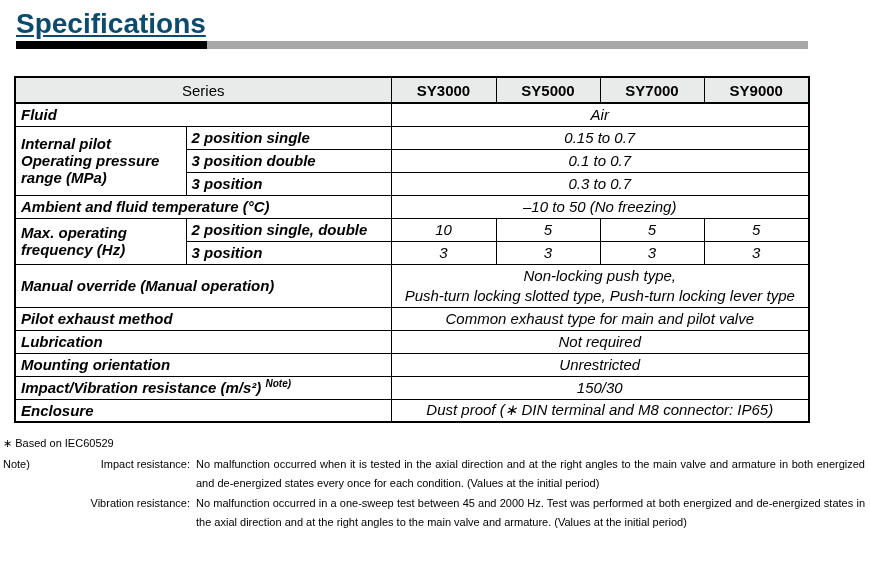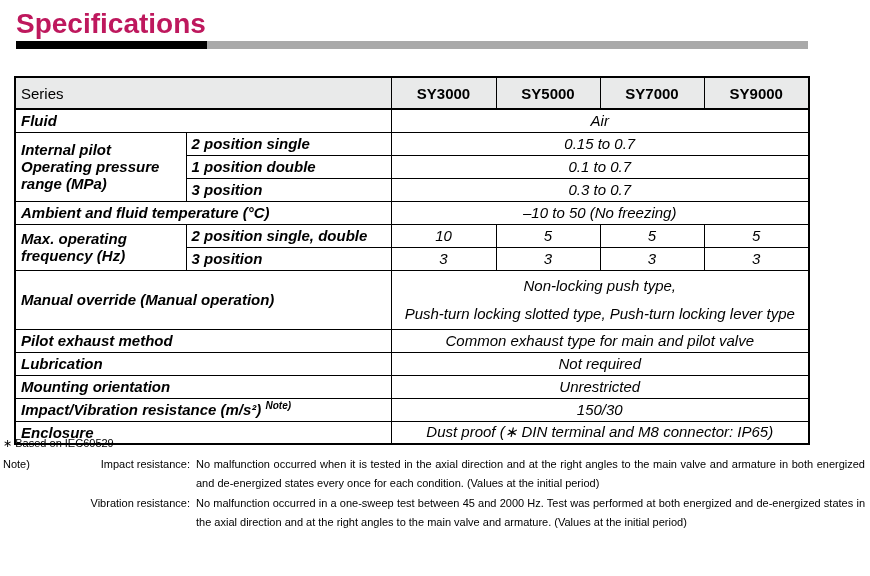--- a/index.html
+++ b/index.html
@@ -14,21 +14,22 @@
     overflow: hidden;
   }
   
   .title {
     position: absolute;
     left: 16px;
     top: 8px;
     font-size: 28px;
     font-weight: bold;
     letter-spacing: 0;
-    color: #be185d;
+    color: #0c4a6e;
+    text-decoration: underline;
   }
   .rule {
     position: absolute;
     left: 16px;
     top: 41px;
     width: 792px;
     height: 8px;
     background: #a9a9a9;
   }
   .rule-black {
@@ -50,21 +51,22 @@
     border: 1px solid #000;
     font-size: 15px;
     height: 23px;
     padding: 1px 5px;
     vertical-align: middle;
     overflow: hidden;
   }
   tr.header-row td {
     background: #e9eaea;
     border-bottom: 2px solid #000;
-    height: 32px;
+    height: 26px;
+    text-align: center;
   }
   td.lbl {
     text-align: left;
     font-weight: bold;
     padding-left: 7px;
     font-style: italic;
   }
   td.series-lbl {
     font-weight: normal;
     text-align: left;
@@ -74,21 +76,21 @@
     text-align: center;
     font-weight: bold;
   }
   td.val {
     text-align: center;
     font-weight: normal;
     padding: 1px 2px;
     font-style: italic;
   }
   .preline { white-space: pre-line; line-height: 17px; margin-left: 36px; }
-  td.manual-val { white-space: pre-line; line-height: 28px; height: 47px; font-size: 15px; }
+  td.manual-val { white-space: pre-line; line-height: 20px; height: 47px; font-size: 15px; }
   td.manual-lbl { height: 47px; }
   sup.note-sup { font-size: 10px; font-weight: bold; vertical-align: super; line-height: 0; }
   
   .footnotes {
     position: absolute;
     left: 3px;
     top: 434px;
     width: 862px;
     font-size: 11px;
     line-height: 19.5px;
@@ -142,21 +144,21 @@
       </tr>
 
       <tr>
         <td class="lbl preline" rowspan="3">Internal pilot
 Operating pressure
 range (MPa)</td>
         <td class="lbl">2 position single</td>
         <td class="val" colspan="4">0.15 to 0.7</td>
       </tr>
       <tr>
-        <td class="lbl">1 position double</td>
+        <td class="lbl">3 position double</td>
         <td class="val" colspan="4">0.1 to 0.7</td>
       </tr>
       <tr>
         <td class="lbl">3 position</td>
         <td class="val" colspan="4">0.3 to 0.7</td>
       </tr>
 
       <tr>
         <td class="lbl" colspan="2">Ambient and fluid temperature (°C)</td>
         <td class="val" colspan="4">–10 to 50 (No freezing)</td>

